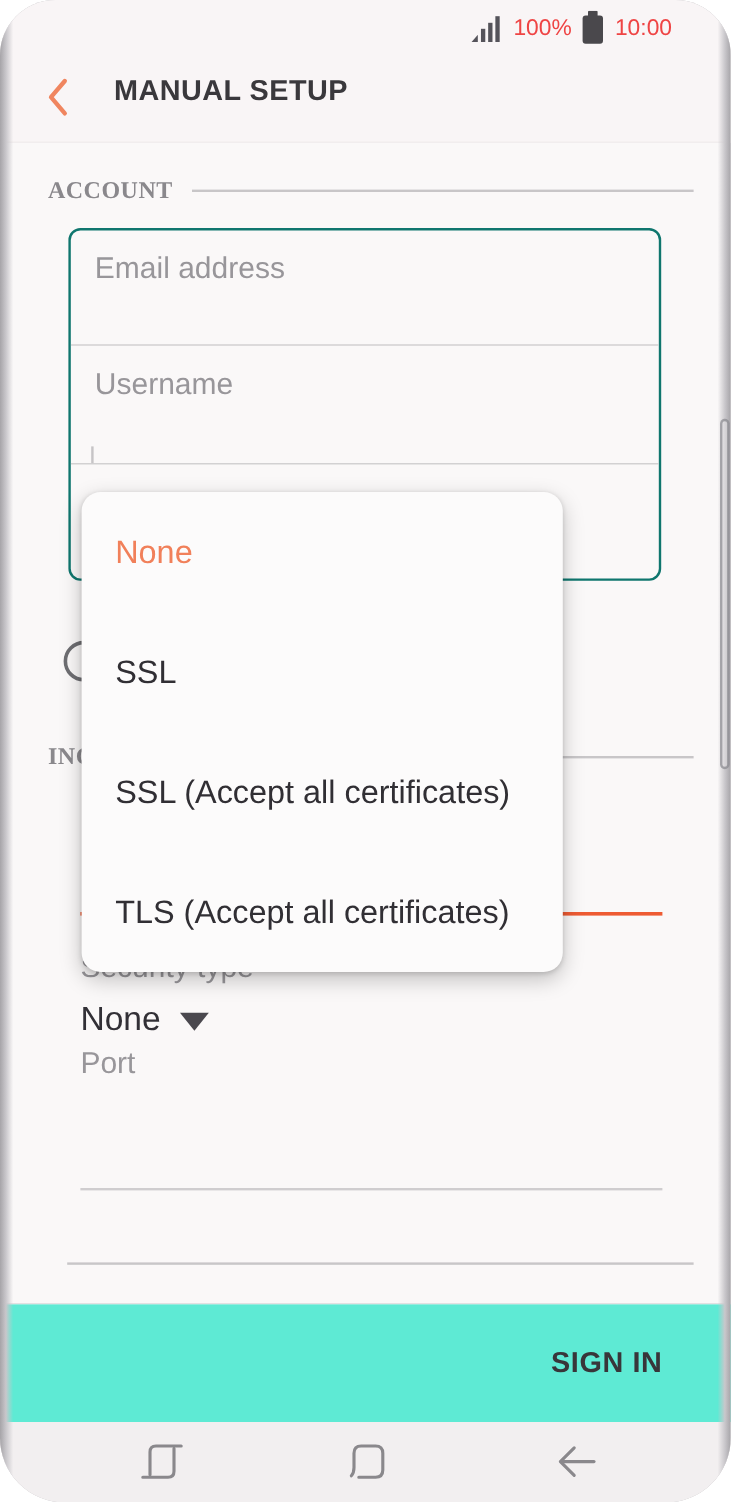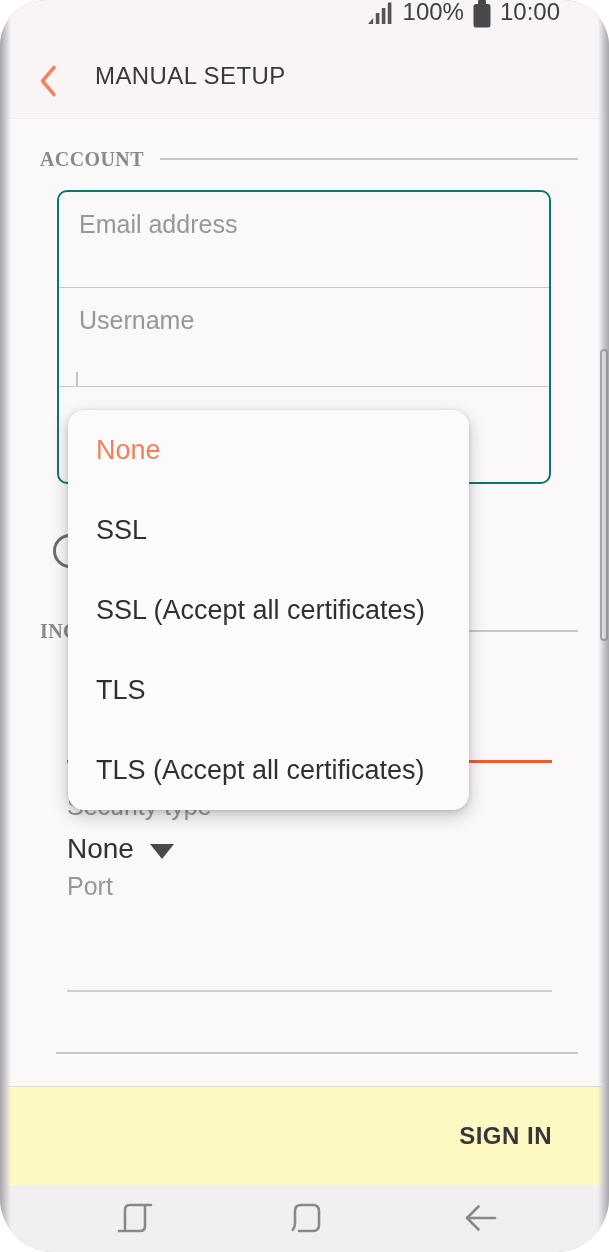--- a/index.html
+++ b/index.html
@@ -8,26 +8,26 @@
   .phone{
     position:relative;width:609px;height:1252px;margin:0 auto;
     background:#FAF8F8;border-radius:46px 46px 54px 54px;overflow:hidden;
     box-shadow:inset 0 0 0 1px #C2C0C4, inset 0 2px 5px rgba(0,0,0,.12);
   }
   .bezel{position:absolute;top:0;bottom:0;width:11px;z-index:40;pointer-events:none;}
   .bezel.left{left:0;background:linear-gradient(to right,#A6A4A8,#C9C7CB 45%,rgba(250,248,248,0));}
   .bezel.right{right:0;background:linear-gradient(to left,#A6A4A8,#C9C7CB 45%,rgba(250,248,248,0));}
   .top-chrome{position:absolute;left:0;right:0;top:0;height:119px;background:#F9F5F6;border-bottom:1px solid #EFEAEB;}
   
-  .statusbar{position:absolute;top:0;left:0;right:49px;height:46px;display:flex;align-items:flex-start;justify-content:flex-end;gap:9px;color:#404040;font-size:24px;}
+  .statusbar{position:absolute;top:0;left:0;right:49px;height:46px;display:flex;align-items:center;justify-content:flex-end;gap:9px;color:#ef4444;font-size:19px;}
   .statusbar .txt{line-height:1;}
   
   .appbar{position:absolute;top:46px;left:0;right:0;height:72px;}
   .back-btn{position:absolute;left:30px;top:13px;width:36px;height:44px;display:flex;align-items:center;justify-content:center;cursor:pointer;}
-  .appbar-title{position:absolute;left:95px;top:16px;font-size:24px;font-weight:normal;letter-spacing:.4px;color:#3A383C;text-align:center;}
+  .appbar-title{position:absolute;left:95px;top:16px;font-size:24px;font-weight:bold;letter-spacing:.4px;color:#3A383C;text-align:center;}
   
   .section-header{position:absolute;left:40px;right:31px;display:flex;align-items:flex-start;font-family:Liberation Serif, serif;}
   .section-header .lbl{font-size:20px;font-weight:bold;letter-spacing:.4px;color:#8A888C;white-space:nowrap;}
   .section-header .rule{flex:1;height:2px;background:#C8C6C8;margin-left:16px;margin-top:10px;}
   #hdr-account{top:148px;}
   #hdr-incoming{top:620px;}
   #hdr-outgoing{top:1042px;}
   
   .account-box{position:absolute;left:57px;top:190px;width:494px;height:294px;border:2px solid #0f766e;border-radius:10px;overflow:hidden;background:transparent;}
   .acc-row{position:relative;width:100%;}
@@ -48,21 +48,21 @@
   .port-underline{position:absolute;left:67px;top:990px;width:485px;height:2px;background:#CFCDCF;}
   
   .popup{position:absolute;left:68px;top:410px;width:401px;height:400px;background:#FCFBFB;border-radius:16px;z-index:20;
     box-shadow:0 6px 18px rgba(0,0,0,.22),0 1px 4px rgba(0,0,0,.14);display:flex;flex-direction:column;overflow:hidden;}
   .popup-item{flex:1;display:flex;align-items:center;padding-left:28px;font-size:27px;color:#312F34;cursor:pointer;white-space:nowrap;}
   .popup-item.selected{color:#F1805A;}
   
   .scroll-ind{position:absolute;right:1px;top:349px;width:8px;height:292px;border:2px solid rgba(108,108,114,.55);border-radius:6px;z-index:45;background:rgba(244,242,244,.35);}
   
   .footer-sep{position:absolute;left:0;right:0;top:1086px;height:1px;background:#DCDADC;}
-  .footer{position:absolute;left:0;right:0;top:1087px;height:98px;background:#fef9c3;text-decoration:underline;}
+  .footer{position:absolute;left:0;right:0;top:1087px;height:98px;background:#5eead4;text-decoration:underline;}
   .signin-btn{position:absolute;right:57px;top:0;height:98px;display:flex;align-items:center;font-size:24px;font-weight:bold;letter-spacing:.5px;color:#38363A;cursor:pointer;}
   
   .navbar{position:absolute;left:0;right:0;top:1185px;bottom:0;background:#F2EFF0;}
   .nav-btn{position:absolute;top:12px;width:48px;height:42px;display:flex;align-items:center;justify-content:center;cursor:pointer;}
   #nav-recents{left:111px;}
   #nav-home{left:283px;}
   #nav-back{left:455px;}
   svg{display:block;}
 </style>
 </head>
@@ -141,21 +141,20 @@
   <div class="port-underline"></div>
 
   <div class="section-header" id="hdr-outgoing">
     <span class="rule"></span>
   </div>
 
   <div class="popup">
     <div class="popup-item selected">None</div>
     <div class="popup-item">SSL</div>
     <div class="popup-item">SSL (Accept all certificates)</div>
-    <div class="popup-item">TLS</div>
     <div class="popup-item">TLS (Accept all certificates)</div>
   </div>
 
   <div class="scroll-ind"></div>
 
   <div class="footer-sep"></div>
   <div class="footer">
     <div class="signin-btn">SIGN IN</div>
   </div>
 

